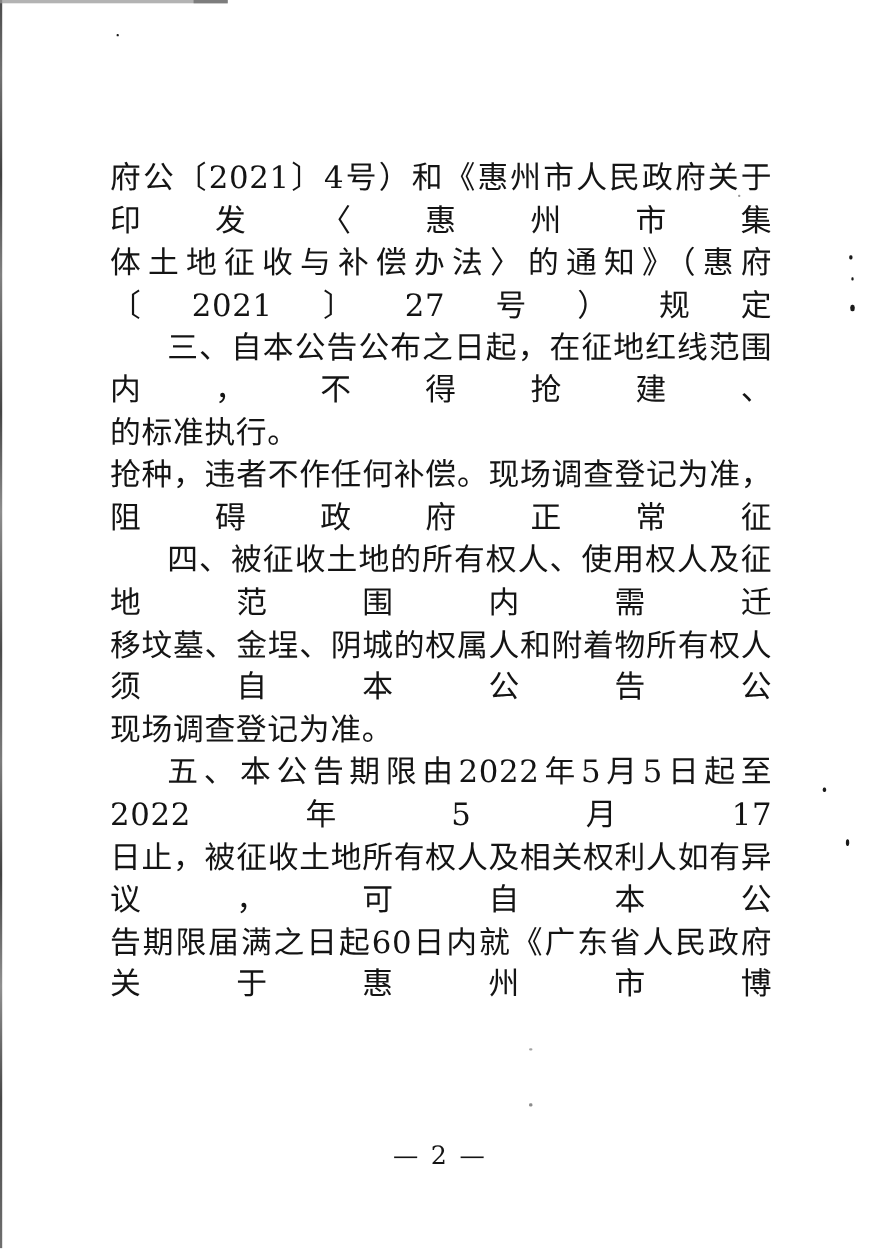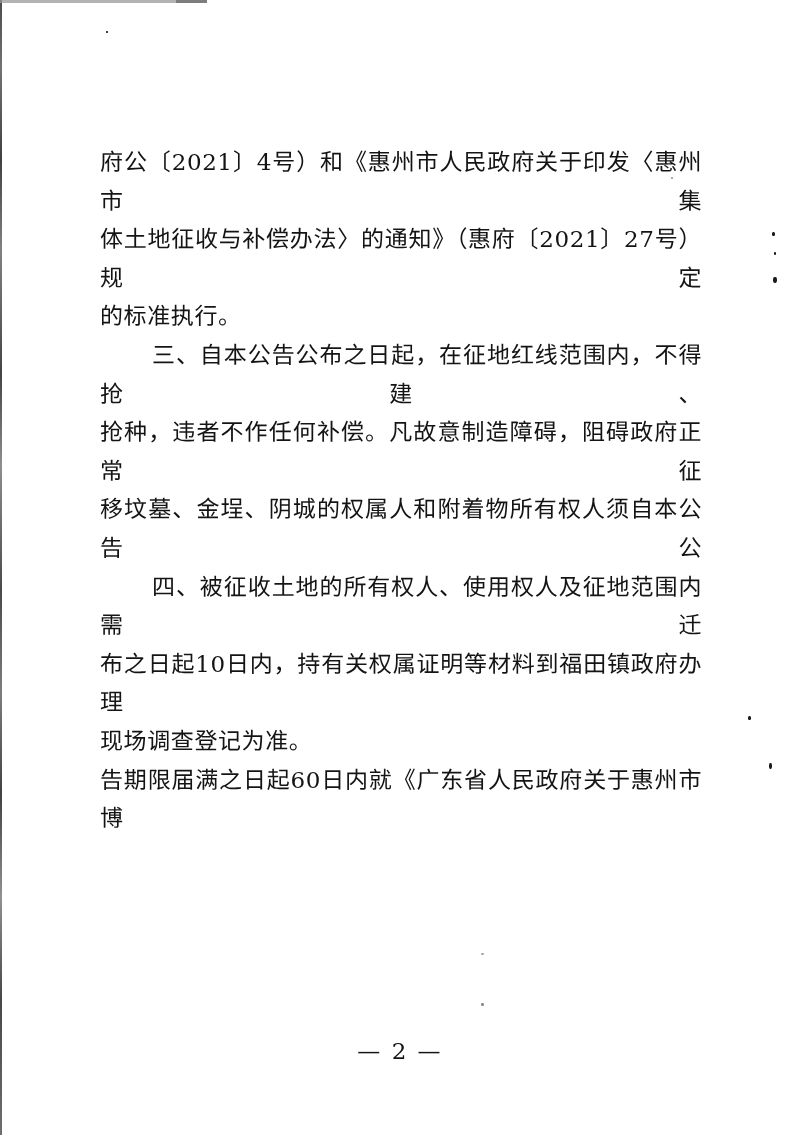--- a/index.html
+++ b/index.html
@@ -61,21 +61,21 @@
 
   
   .doc-body {
     position: absolute;
     left: 100px;
     top: 143px;
     width: 602px;
   }
 
   .line {
-    font-size: 23px;
+    font-size: 28px;
     line-height: 38.6px;
     letter-spacing: 0.6px;
     white-space: pre;
     color: #141414;
     font-weight: 500;
   }
 
   .line.indent-2 { text-indent: 52px; }
 
   
@@ -113,29 +113,30 @@
   <div class="speck" style="left:773px;top:277px;width:4px;height:6px;"></div>
   <div class="speck" style="left:748px;top:716px;width:3px;height:4px;"></div>
   <div class="speck" style="left:769px;top:763px;width:3px;height:6px;"></div>
   <div class="speck" style="left:481px;top:953px;width:3px;height:2px;opacity:.4;"></div>
   <div class="speck" style="left:481px;top:1003px;width:3px;height:3px;opacity:.5;"></div>
 
   <div class="doc-body">
 
     <div class="line justify">府公〔2021〕4号）和《惠州市人民政府关于印发〈惠州市集</div>
     <div class="line justify">体土地征收与补偿办法〉的通知》（惠府〔2021〕27号）规定</div>
+    <div class="line justify indent-2">三、自本公告公布之日起，在征地红线范围内，不得抢建、</div>
+
     <div class="line">的标准执行。</div>
+    <div class="line justify">抢种，违者不作任何补偿。现场调查登记为准，阻碍政府正常征</div>
 
-    <div class="line justify indent-2">三、自本公告公布之日起，在征地红线范围内，不得抢建、</div>
-    <div class="line justify">抢种，违者不作任何补偿。凡故意制造障碍，阻碍政府正常征</div>
-
+    <div class="line justify indent-2">四、被征收土地的所有权人、使用权人及征地范围内需迁</div>
     <div class="line justify">移坟墓、金埕、阴城的权属人和附着物所有权人须自本公告公</div>
-    <div class="line justify indent-2">四、被征收土地的所有权人、使用权人及征地范围内需迁</div>
-    <div class="line justify">布之日起10日内，持有关权属证明等材料到福田镇政府办理</div>
     <div class="line">现场调查登记为准。</div>
 
+    <div class="line justify indent-2">五、本公告期限由2022年5月5日起至2022年5月17</div>
+    <div class="line justify">日止，被征收土地所有权人及相关权利人如有异议，可自本公</div>
     <div class="line justify">告期限届满之日起60日内就《广东省人民政府关于惠州市博</div>
 
   </div>
 
   <div class="page-number">— 2 —</div>
 
 </div>
 
 </body></html>

